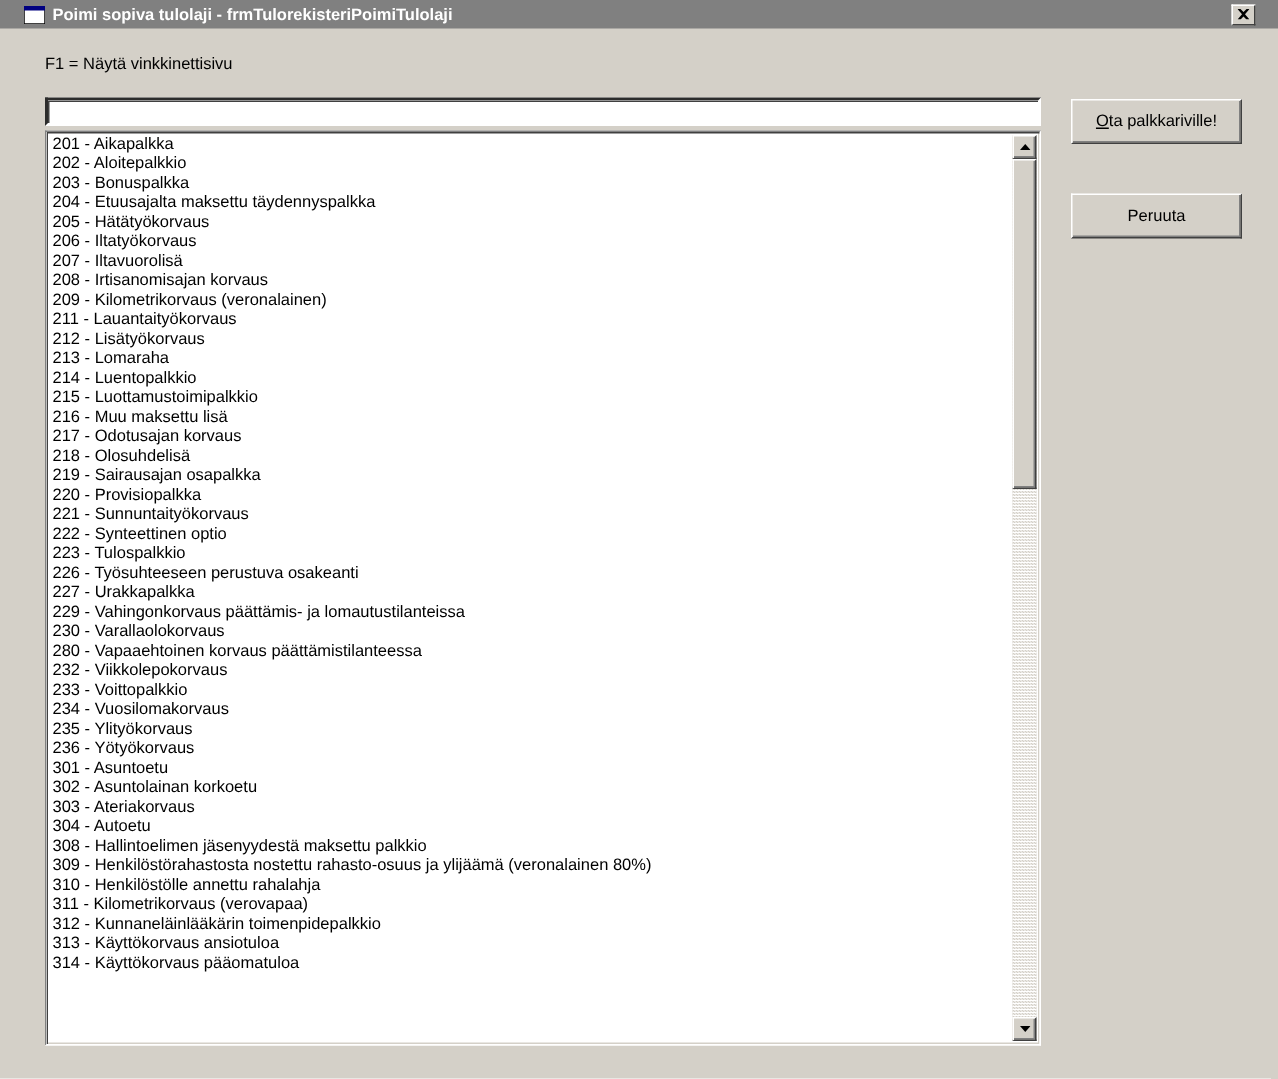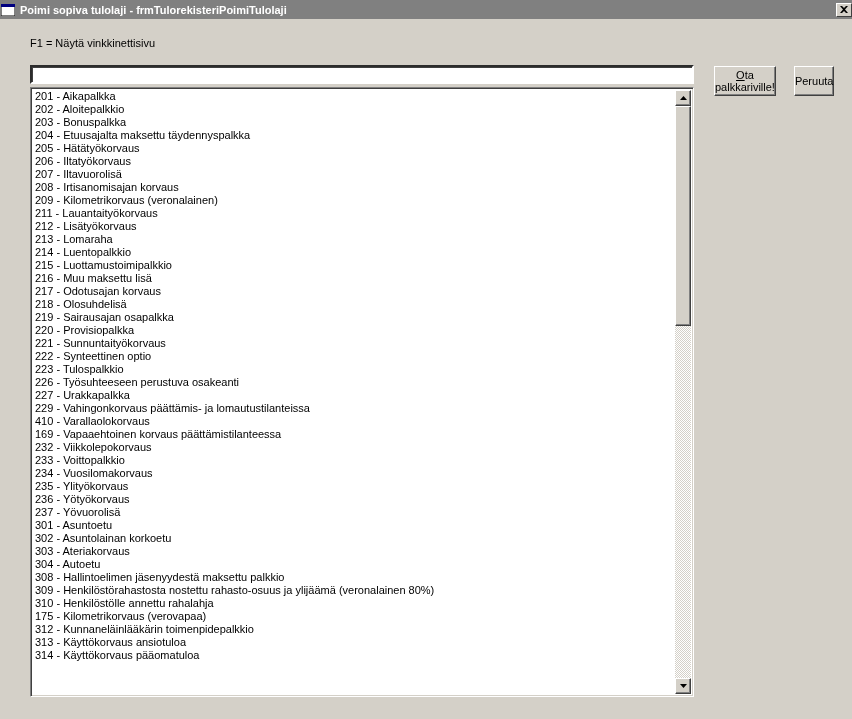--- a/index.html
+++ b/index.html
@@ -12,21 +12,21 @@
     width: 852px;
     height: 719px;
     overflow: hidden;
   }
   .titlebar {
     height: 19px;
     background: #808080;
     color: #ffffff;
     display: flex;
     align-items: center;
-    padding: 0 0;
+    padding: 0 15px;
     font-weight: bold;
     font-size: 11px;
   }
   .titlebar-icon {
     width: 16px;
     height: 14px;
     margin-right: 4px;
     display: flex;
     align-items: center;
     justify-content: center;
@@ -60,22 +60,22 @@
   }
   .content-row {
     display: flex;
     gap: 20px;
     align-items: flex-start;
   }
   .left-col { flex: 1; text-decoration: underline; }
   .right-col {
     width: 120px;
     display: flex;
-    flex-direction: row;
-    gap: 18px;
+    flex-direction: column;
+    gap: 33px;
     padding-top: 1px;
   }
   .text-input {
     width: 100%;
     height: 19px;
     border: 2px inset #ffffff;
     border-top-color: #808080;
     border-left-color: #808080;
     border-right-color: #ffffff;
     border-bottom-color: #ffffff;
@@ -217,36 +217,35 @@
             <div class="list-item">217 - Odotusajan korvaus</div>
             <div class="list-item">218 - Olosuhdelisä</div>
             <div class="list-item">219 - Sairausajan osapalkka</div>
             <div class="list-item">220 - Provisiopalkka</div>
             <div class="list-item">221 - Sunnuntaityökorvaus</div>
             <div class="list-item">222 - Synteettinen optio</div>
             <div class="list-item">223 - Tulospalkkio</div>
             <div class="list-item">226 - Työsuhteeseen perustuva osakeanti</div>
             <div class="list-item">227 - Urakkapalkka</div>
             <div class="list-item">229 - Vahingonkorvaus päättämis- ja lomautustilanteissa</div>
-            <div class="list-item">410 - Varallaolokorvaus</div>
-            <div class="list-item">169 - Vapaaehtoinen korvaus päättämistilanteessa</div>
+            <div class="list-item">230 - Varallaolokorvaus</div>
+            <div class="list-item">280 - Vapaaehtoinen korvaus päättämistilanteessa</div>
             <div class="list-item">232 - Viikkolepokorvaus</div>
             <div class="list-item">233 - Voittopalkkio</div>
             <div class="list-item">234 - Vuosilomakorvaus</div>
             <div class="list-item">235 - Ylityökorvaus</div>
             <div class="list-item">236 - Yötyökorvaus</div>
-            <div class="list-item">237 - Yövuorolisä</div>
             <div class="list-item">301 - Asuntoetu</div>
             <div class="list-item">302 - Asuntolainan korkoetu</div>
             <div class="list-item">303 - Ateriakorvaus</div>
             <div class="list-item">304 - Autoetu</div>
             <div class="list-item">308 - Hallintoelimen jäsenyydestä maksettu palkkio</div>
             <div class="list-item">309 - Henkilöstörahastosta nostettu rahasto-osuus ja ylijäämä (veronalainen 80%)</div>
             <div class="list-item">310 - Henkilöstölle annettu rahalahja</div>
-            <div class="list-item">175 - Kilometrikorvaus (verovapaa)</div>
+            <div class="list-item">311 - Kilometrikorvaus (verovapaa)</div>
             <div class="list-item">312 - Kunnaneläinlääkärin toimenpidepalkkio</div>
             <div class="list-item">313 - Käyttökorvaus ansiotuloa</div>
             <div class="list-item">314 - Käyttökorvaus pääomatuloa</div>
           </div>
         <div class="scrollbar">
           <div class="scroll-btn">
             <svg width="7" height="4" viewBox="0 0 7 4">
                 <path d="M3.5 0 L7 4 L0 4 Z" fill="#000"></path>
               </svg>
           </div>

